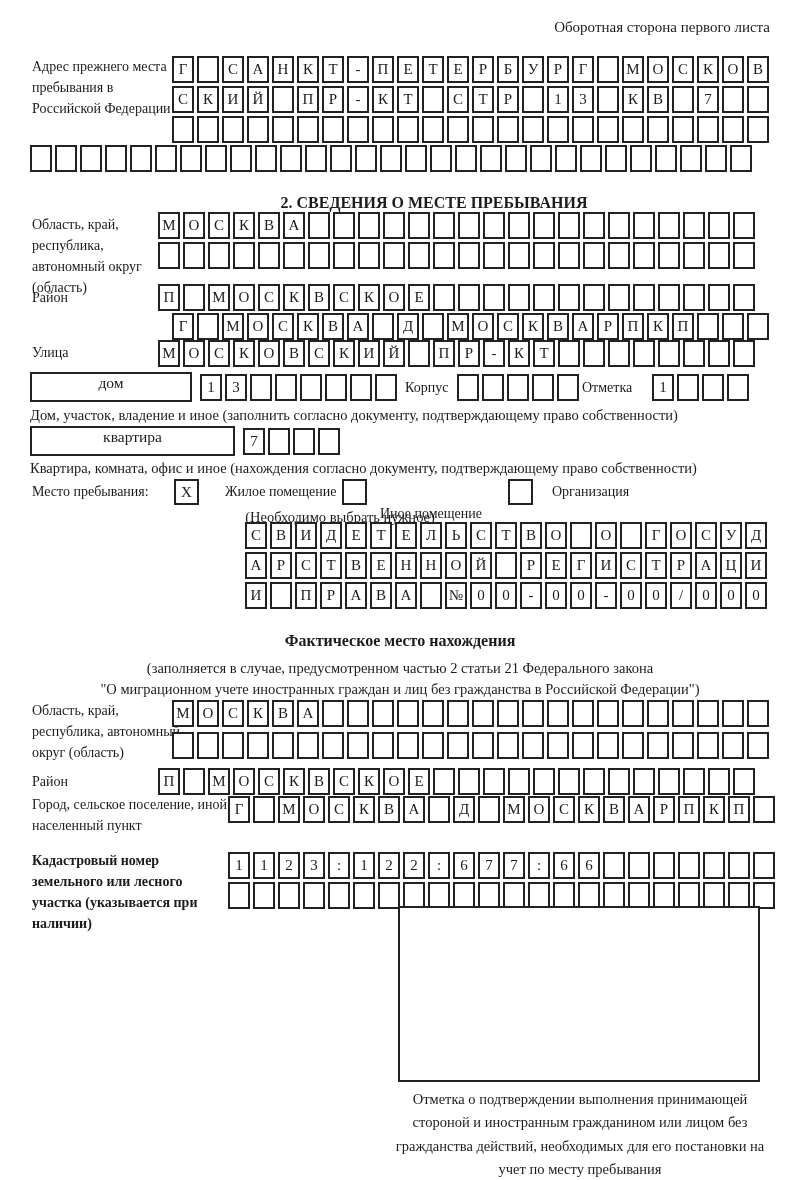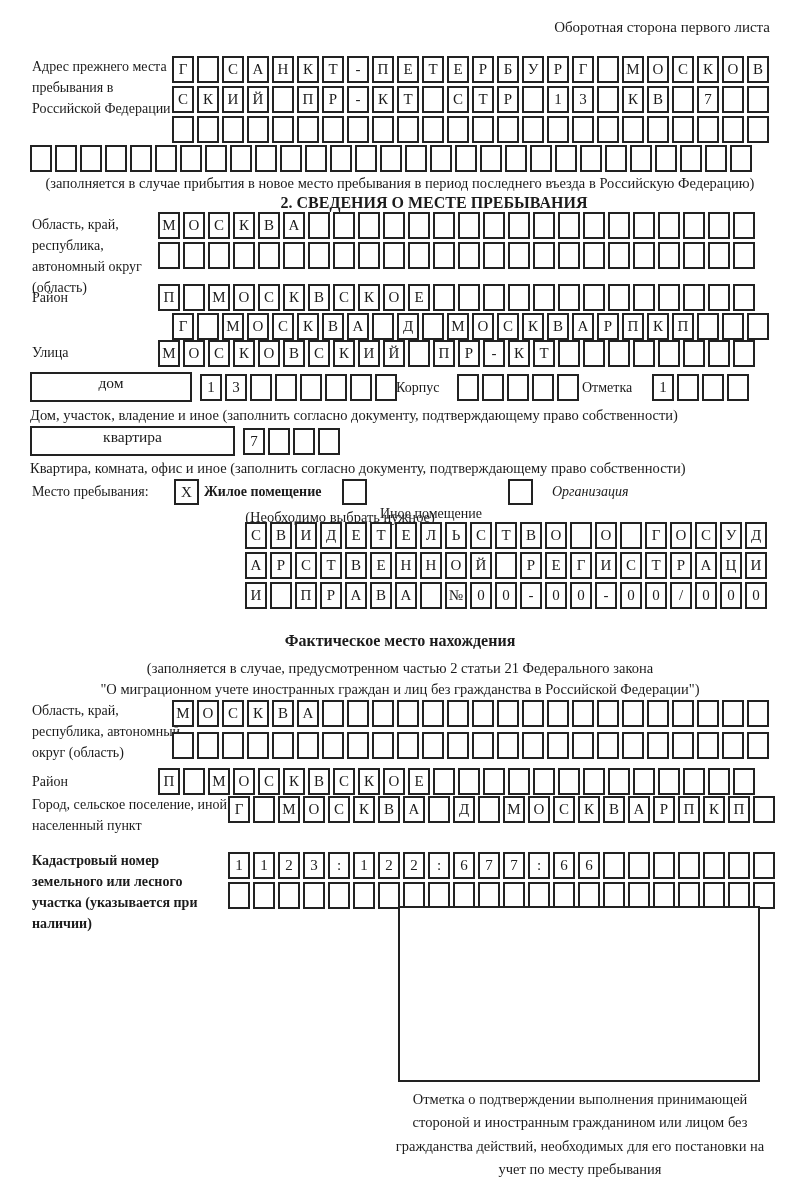--- a/index.html
+++ b/index.html
@@ -138,21 +138,20 @@
       <span class="cell"></span>
       <span class="cell"></span>
       <span class="cell"></span>
       <span class="cell"></span>
       <span class="cell"></span>
       <span class="cell"></span>
       <span class="cell"></span>
       <span class="cell"></span>
       <span class="cell"></span>
     </div>
-  <div class="abs cap center" style="top:174px;">(заполняется в случае прибытия в новое место пребывания в период последнего въезда в Российскую Федерацию)</div>
 
   <div class="abs title center" style="top:194px;margin-left:34px;">2. СВЕДЕНИЯ О МЕСТЕ ПРЕБЫВАНИЯ</div>
 
   <div class="abs lbl" style="left:32px;top:214px;width:128px;">Область, край, республика, автономный округ (область)</div>
   <div class="abs grid" style="left:158px;top:212px;">
       <span class="cell">М</span>
       <span class="cell">О</span>
       <span class="cell">С</span>
       <span class="cell">К</span>
       <span class="cell">В</span>
@@ -292,21 +291,21 @@
   <div class="abs grid" style="left:200px;top:374px;">
       <span class="cell">1</span>
       <span class="cell">3</span>
       <span class="cell"></span>
       <span class="cell"></span>
       <span class="cell"></span>
       <span class="cell"></span>
       <span class="cell"></span>
       <span class="cell"></span>
     </div>
-  <div class="abs lbl" style="left:396px;top:377px;">Корпус</div>
+  <div class="abs lbl" style="left:405px;top:377px;">Корпус</div>
   <div class="abs grid" style="left:457px;top:374px;">
       <span class="cell"></span>
       <span class="cell"></span>
       <span class="cell"></span>
       <span class="cell"></span>
       <span class="cell"></span>
     </div>
   <div class="abs lbl" style="left:582px;top:377px;">Отметка</div>
   <div class="abs grid" style="left:652px;top:374px;">
       <span class="cell">1</span>
@@ -318,35 +317,35 @@
 
   <div class="abs widebox" style="left:30px;top:426px;width:205px;">
     <span>квартира</span>
   </div>
   <div class="abs grid" style="left:243px;top:428px;">
       <span class="cell">7</span>
       <span class="cell"></span>
       <span class="cell"></span>
       <span class="cell"></span>
     </div>
-  <div class="abs cap" style="left:30px;top:459px;">Квартира, комната, офис и иное (заполнить согласно документу, подтверждающему право собственности)</div>
+  <div class="abs cap" style="left:30px;top:459px;">Квартира, комната, офис и иное (нахождения согласно документу, подтверждающему право собственности)</div>
 
   <div class="abs lbl" style="left:32px;top:481px;">Место пребывания:</div>
   <div class="abs chk" style="left:174px;top:479px;">
     <span>X</span>
   </div>
-  <div class="abs lbl" style="left:204px;top:481px;font-weight:bold;">Жилое помещение</div>
+  <div class="abs lbl" style="left:225px;top:481px;">Жилое помещение</div>
   <div class="abs chk" style="left:342px;top:479px;">
     <span></span>
   </div>
   <div class="abs lbl" style="left:380px;top:503px;">Иное помещение</div>
   <div class="abs chk" style="left:508px;top:479px;">
     <span></span>
   </div>
-  <div class="abs lbl" style="left:552px;top:481px;font-style:italic;">Организация</div>
+  <div class="abs lbl" style="left:552px;top:481px;">Организация</div>
   <div class="abs cap" style="left:150px;top:508px;width:380px;text-align:center;">(Необходимо выбрать нужное)</div>
 
   <div class="abs grid" style="left:245px;top:522px;">
       <span class="cell">С</span>
       <span class="cell">В</span>
       <span class="cell">И</span>
       <span class="cell">Д</span>
       <span class="cell">Е</span>
       <span class="cell">Т</span>
       <span class="cell">Е</span>

